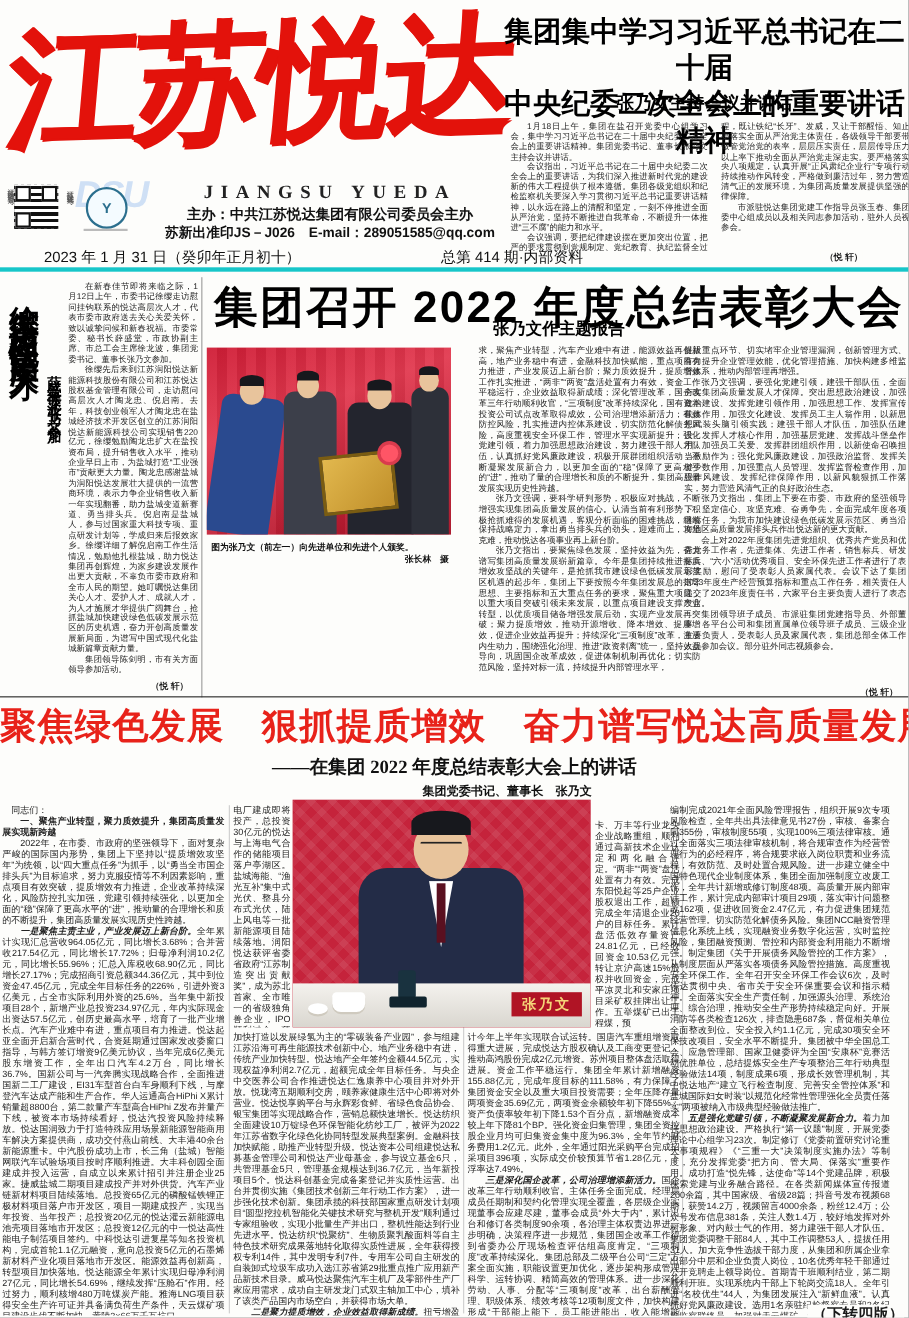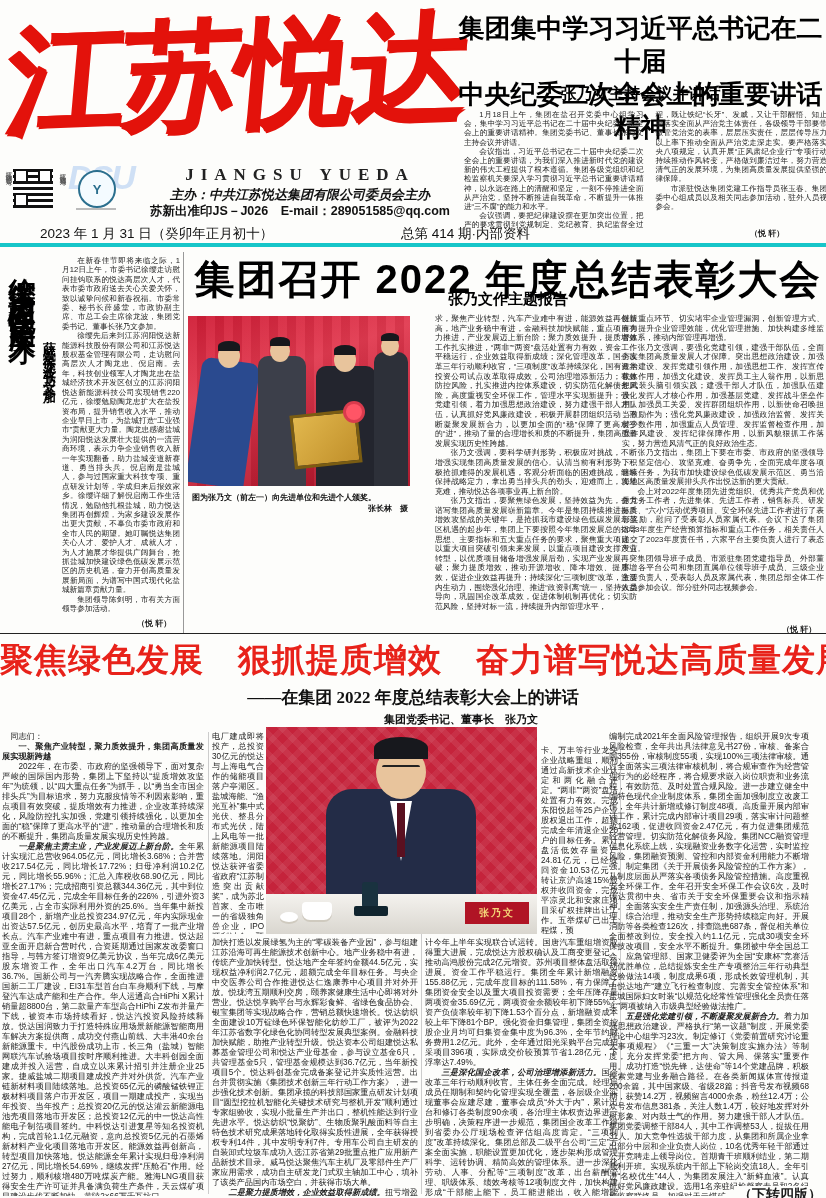--- a/index.html
+++ b/index.html
@@ -64,21 +64,21 @@
     <div class="qr-finder" style="left:1px;top:1px;"></div>
     <div class="qr-finder" style="right:1px;top:1px;"></div>
     <div class="qr-finder" style="left:1px;bottom:1px;"></div>
   </div>
   <div class="abs vlabel" style="left:58px;top:168px;height:52px;">江苏悦达视频号</div>
   <div class="abs wm" style="left:68px;top:158px;">DSU</div>
   <div class="abs badge" style="left:78px;top:170px;">Y</div>
   <div class="abs" style="left:76px;top:208px;width:40px;height:2px;background:#bbb;"></div>
 
   <div class="abs latin" style="left:150px;top:165px;width:300px;">JIANGSU  YUEDA</div>
-  <div class="abs mh-line" style="left:130px;top:186px;width:340px;font-style:italic;">主办：中共江苏悦达集团有限公司委员会主办</div>
+  <div class="abs mh-line" style="left:130px;top:186px;width:340px;">主办：中共江苏悦达集团有限公司委员会主办</div>
   <div class="abs mh-line2" style="left:110px;top:203px;width:380px;">苏新出准印JS－J026　E-mail：289051585@qq.com</div>
 
   <div class="abs date-line" style="left:40px;top:225px;">2023 年 1 月 31 日（癸卯年正月初十）</div>
   <div class="abs date-line" style="left:300px;top:225px;width:230px;text-align:right;">总第 414 期·内部资料</div>
 
   <div class="abs teal-rule" style="top:243px;"></div>
 
   <div class="abs hl" style="left:455px;top:12px;width:371px;font-size:26px;line-height:33px;text-align:center;letter-spacing:0;">
     <div>集团集中学习习近平总书记在二十届</div>
     <div>中央纪委二次全会上的重要讲话精神</div>
@@ -172,21 +172,21 @@
     <div style="position:absolute;left:131px;top:76px;width:8px;height:54px;background:#5a1020;"></div>
     <div class="head" style="left:110px;top:18px;width:50px;height:54px;"></div>
     <div class="hair" style="left:108px;top:10px;width:54px;height:22px;"></div>
     <div style="position:absolute;left:116px;top:38px;width:38px;height:7px;border-top:2px solid #222;border-radius:2px;"></div>
     <div style="position:absolute;left:0;bottom:0;width:100%;height:40px;background:linear-gradient(#f4f2ee,#d9d6cf);"></div>
     <div style="position:absolute;left:96px;bottom:26px;width:16px;height:26px;background:#19323f;border-radius:3px;"></div>
     <div style="position:absolute;left:88px;bottom:18px;width:34px;height:10px;background:#10242e;border-radius:2px;"></div>
     <div style="position:absolute;left:36px;bottom:14px;width:30px;height:18px;background:#fff;border-radius:4px 4px 8px 8px;box-shadow:0 2px 0 #cfcabf;"></div>
     <div style="position:absolute;left:14px;bottom:12px;width:18px;height:10px;background:#fff;border-radius:50%;box-shadow:0 2px 0 #cfcabf;"></div>
     <div style="position:absolute;right:8px;bottom:10px;width:64px;height:22px;background:#b01425;display:flex;align-items:center;justify-content:center;">
-      <span class="gold" style="font-size:10px;font-weight:900;letter-spacing:2px;">张乃文</span>
+      <span class="gold" style="font-size:13px;font-weight:900;letter-spacing:2px;">张乃文</span>
     </div>
   </div>
 
   <div class="abs sp-col" style="left:541px;top:732px;width:77px;height:202px;margin-top:14px;">
     <p style="text-indent:0;">卡、万丰等行业龙头企业战略重组，顺利通过高新技术企业认定和两化融合评定。“两非”“两资”盘活处置有力有效。完成东阳悦起等25户企业股权退出工作，超额完成全年清退企业20户的目标任务。累计盘活低效存量资产24.81亿元，已经收回资金10.53亿元。转让京沪高速15%股权并收回资金，完成平凉灵北和安家庄项目采矿权挂牌出让工作。五举煤矿已出工程煤，预</p>
   </div>
 
   <div class="abs sp-col" style="left:212px;top:938px;width:206px;height:258px;">
     <p style="text-indent:0;">加快打造以发展绿氢为主的“零碳装备产业园”，参与组建江苏沿海可再生能源技术创新中心。地产业务稳中有进，传统产业加快转型。悦达地产全年签约金额44.5亿元，实现权益净利润2.7亿元，超额完成全年目标任务。与央企中交医养公司合作推进悦达仁逸康养中心项目并对外开放。悦珑湾五期顺利交房，颐养家健康生活中心即将对外营业。悦达悦享购平台与永辉彩食鲜、省绿色食品协会、银宝集团等实现战略合作，营销总额快速增长。悦达纺织全面建设10万锭绿色环保智能化纺纱工厂，被评为2022年江苏省数字化绿色化协同转型发展典型案例。金融科技加快赋能，助推产业转型升级。悦达资本公司组建悦达私募基金管理公司和悦达产业母基金，参与设立基金6只，共管理基金5只，管理基金规模达到36.7亿元，当年新投项目5个。悦达科创基金完成备案登记并实质性运营。出台并贯彻实施《集团技术创新三年行动工作方案》，进一步强化技术创新。集团承揽的科技部国家重点研发计划项目“圆型挖拉机智能化关键技术研究与整机开发”顺利通过专家组验收，实现小批量生产并出口，整机性能达到行业先进水平。悦达纺织“悦聚纺”、生物质聚乳酸面料等自主特色技术研究成果落地转化取得实质性进展，全年获得授权专利14件，其中发明专利7件。专用车公司自主研发的自装卸式垃圾车成功入选江苏省第29批重点推广应用新产品新技术目录。威马悦达聚焦汽车主机厂及零部件生产厂家应用需求，成功自主研发龙门式双主轴加工中心，填补了该类产品国内市场空白，并获得市场大单。</p>
     <p><b class="lead">二是聚力提质增效，企业效益取得新成绩。</b><span>扭亏增盈工作扎实推进。统筹推进“提质增效攻坚年”三大专项行动，成立九个工作专班，以“集团—平台—企业”三级责任体系协同推进，取得积极成效。悦达纺织公司多措并举实现期间费用同比减少超3000万元。悦达智行加强营销创新和管理革新，通过定员定编、提升售后毛利、集中采购、压降两项资金等措施，同比减亏1830万元。达美特殷取得比亚迪、悦达起亚等主机厂供货</span></p>

